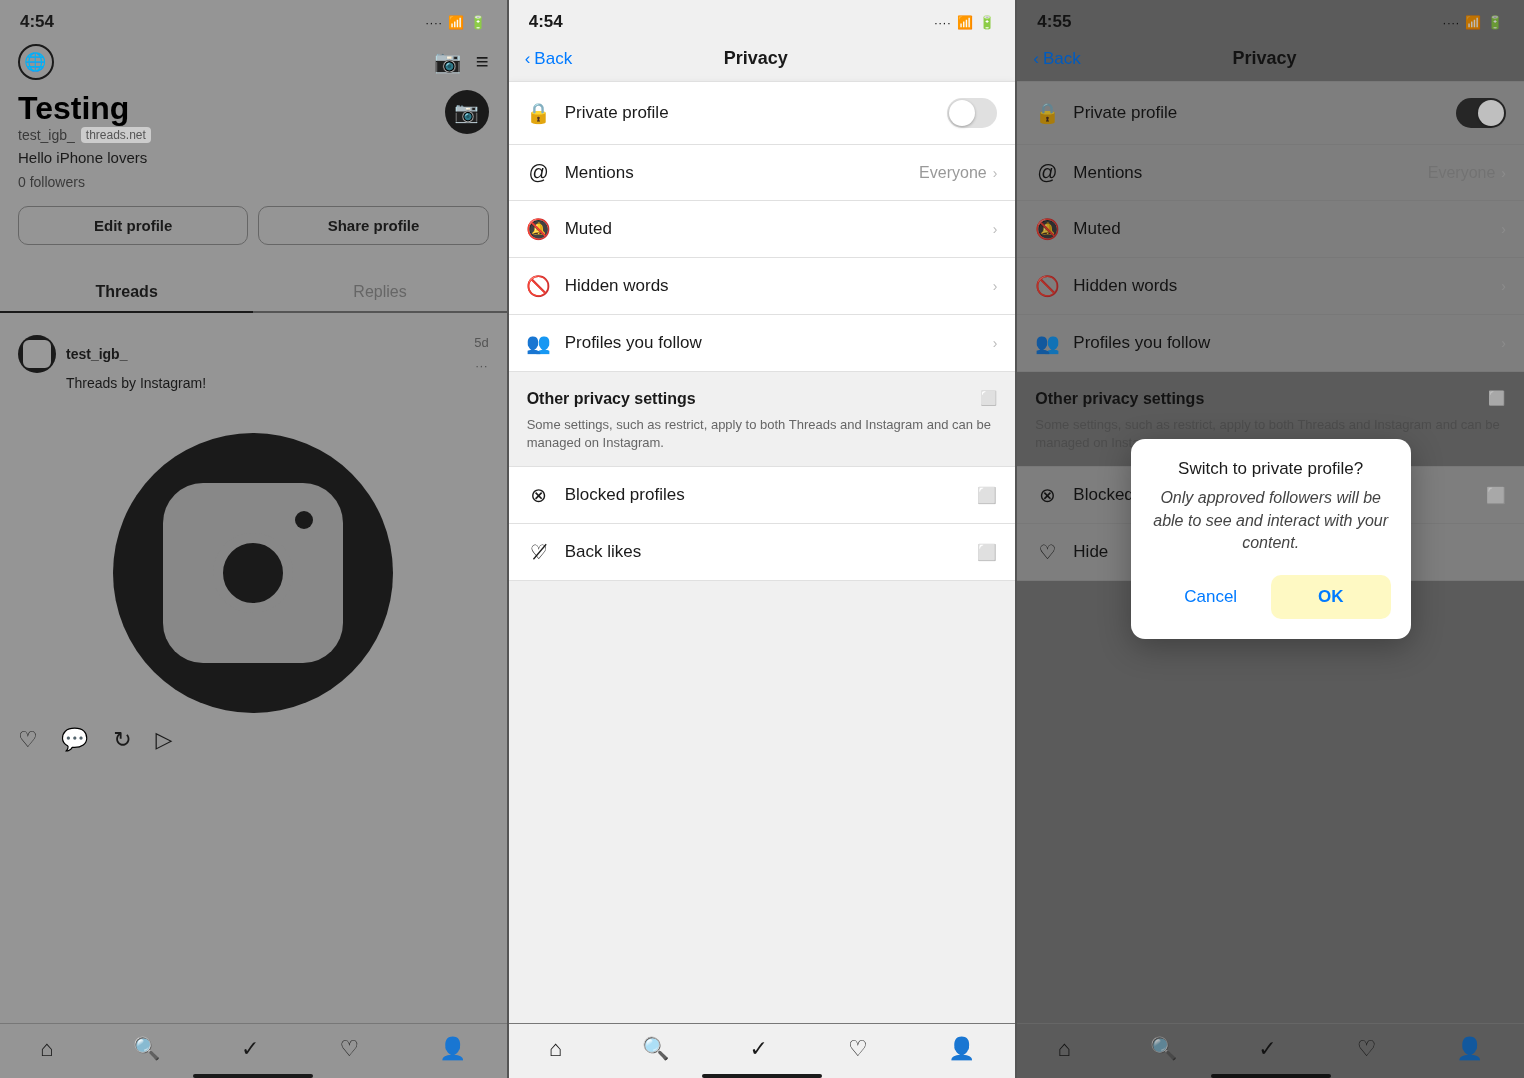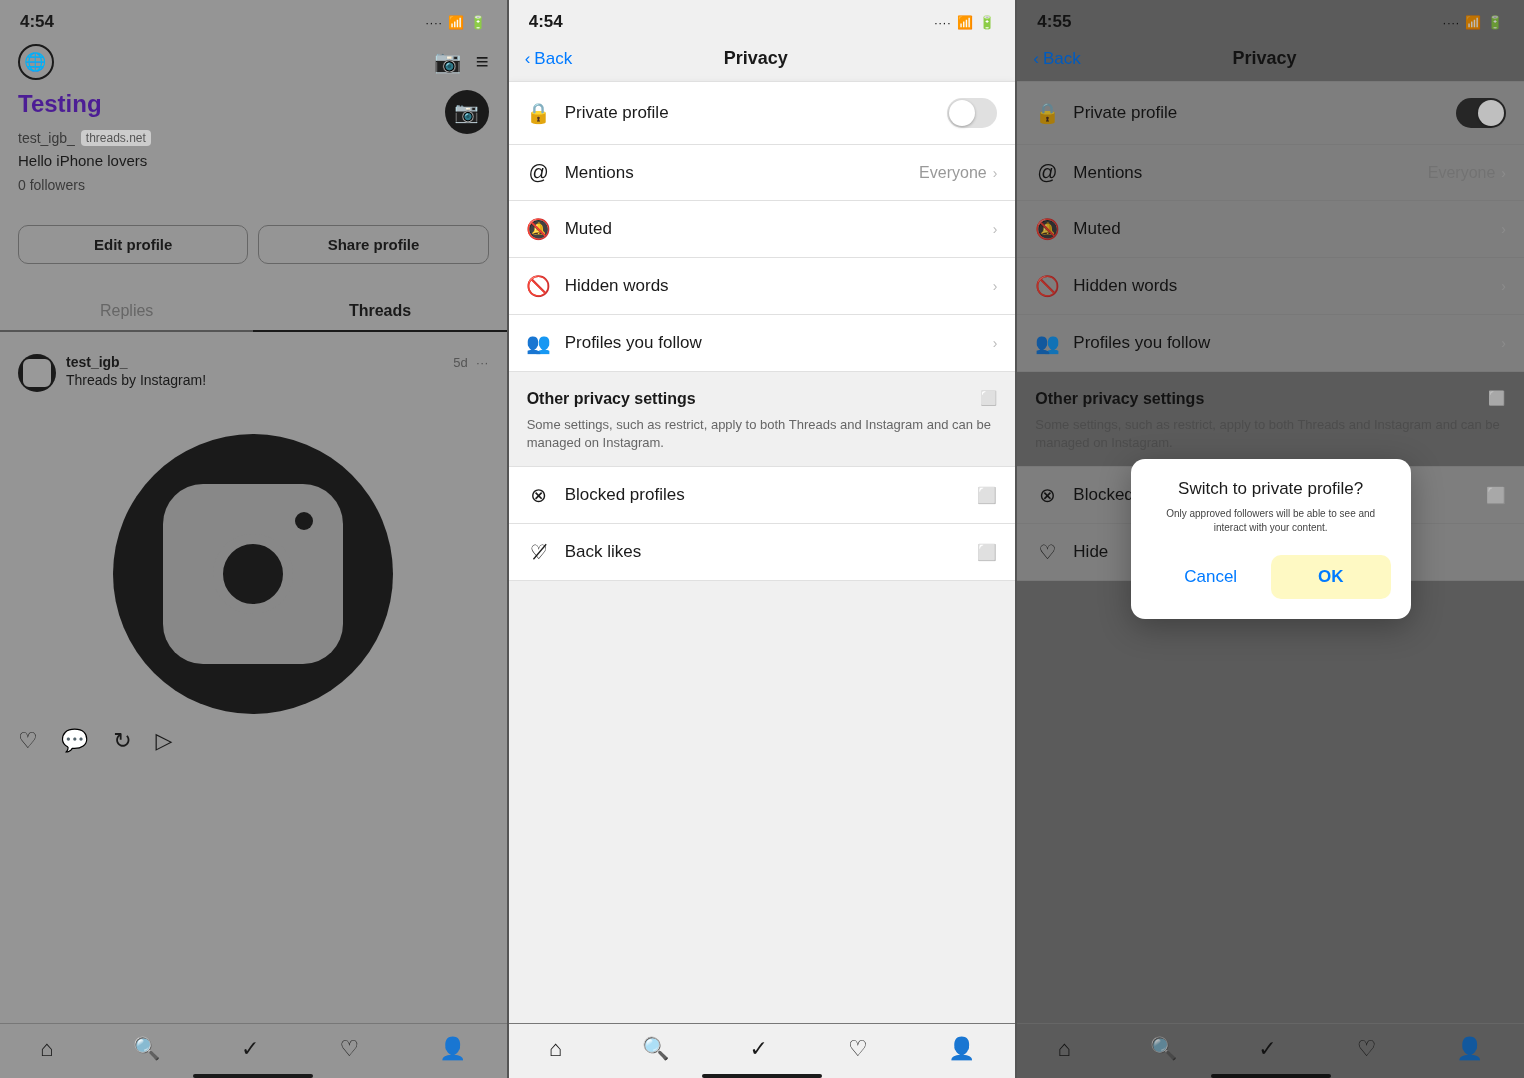--- a/index.html
+++ b/index.html
@@ -75,27 +75,27 @@
     .camera-btn {
       width: 44px; height: 44px;
       border-radius: 50%;
       background: #1a1a1a;
       display: flex; align-items: center; justify-content: center;
       color: #fff;
       font-size: 20px;
     }
 
     .profile-info { padding: 0 18px 12px; }
-    .profile-name { font-size: 24px; font-weight: 700; color: #4c1d95; margin-bottom: 12px; }
+    .profile-name { font-size: 32px; font-weight: 700; color: #000000; margin-bottom: 0; }
     .profile-handle { font-size: 14px; color: #3a3a3a; margin-bottom: 6px; display: flex; align-items: center; gap: 6px; }
     .threads-badge { font-size: 12px; color: #555; background: #ccc; border-radius: 4px; padding: 1px 5px; }
     .profile-bio { font-size: 15px; color: #1a1a1a; margin-bottom: 8px; }
     .followers { font-size: 14px; color: #3a3a3a; margin-bottom: 16px; }
 
-    .profile-btns { display: flex; gap: 10px; margin-bottom: 16px; margin-top: 16px; }
+    .profile-btns { display: flex; gap: 10px; margin-bottom: 16px; }
     .profile-btn {
       flex: 1;
       padding: 10px;
       border: 1.5px solid #666;
       border-radius: 10px;
       text-align: center;
       font-size: 15px;
       font-weight: 600;
       color: #1a1a1a;
       background: transparent;
@@ -127,21 +127,21 @@
     }
     .thread-avatar-inner {
       width: 28px; height: 28px;
       border-radius: 6px;
       background: #999;
       border: 2px solid #999;
     }
     .thread-content { flex: 1; }
     .thread-header { display: flex; justify-content: space-between; align-items: center; }
     .thread-user { font-size: 14px; font-weight: 600; color: #1a1a1a; }
-    .thread-meta { display: flex; align-items: center; gap: 8px; font-size: 13px; color: #555; }
+    .thread-meta { display: flex; align-items: center; gap: 8px; font-size: 13px; color: #555; flex-direction: column; }
     .thread-text { font-size: 14px; color: #1a1a1a; margin-top: 2px; }
 
     .large-logo {
       display: flex; justify-content: center; align-items: center;
       padding: 30px 0 0;
     }
     .logo-circle {
       width: 280px; height: 280px;
       border-radius: 50%;
       background: #1a1a1a;
@@ -282,24 +282,25 @@
       text-align: center;
       box-shadow: 0 8px 32px rgba(0,0,0,0.3);
     }
     .dialog-title {
       font-size: 17px;
       font-weight: 400;
       color: #1a1a1a;
       margin-bottom: 8px;
     }
     .dialog-body {
-      font-size: 10px;
+      font-size: 16px;
       color: #444;
       line-height: 1.4;
       margin-bottom: 20px;
+      font-style: italic;
     }
     .dialog-btns {
       display: flex;
       gap: 0;
     }
     .dialog-btn {
       flex: 1;
       padding: 12px;
       font-size: 17px;
       color: #007aff;
@@ -362,22 +363,22 @@
       </div>
     </div>
 
     <div class="profile-btns">
       <button class="profile-btn">Edit profile</button>
       <button class="profile-btn">Share profile</button>
     </div>
   </div>
 
   <div class="tabs">
+    <div class="tab active">Threads</div>
     <div class="tab inactive">Replies</div>
-    <div class="tab active">Threads</div>
   </div>
 
   <div class="thread-item">
     <div class="thread-avatar">
       <div class="thread-avatar-inner"></div>
     </div>
     <div class="thread-content">
       <div class="thread-header">
         <span class="thread-user">test_igb_</span>
         <div class="thread-meta">

